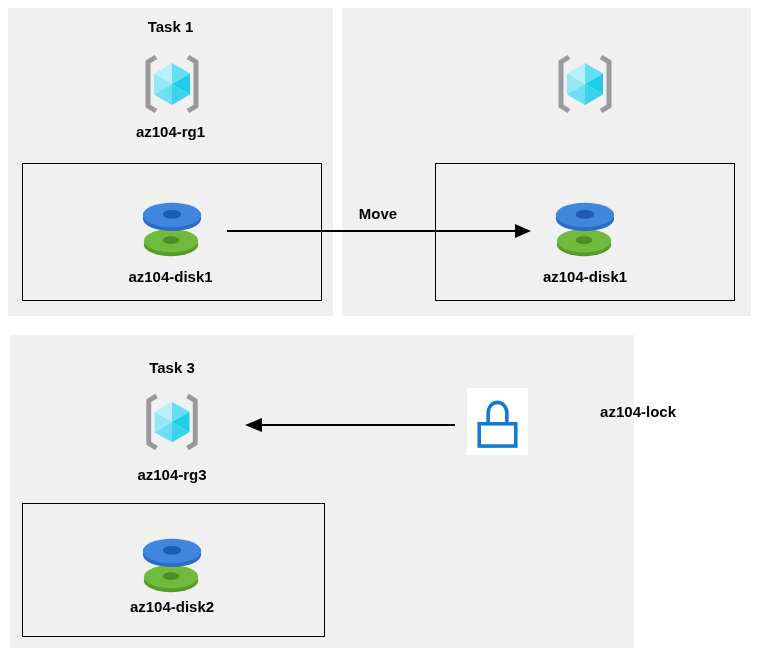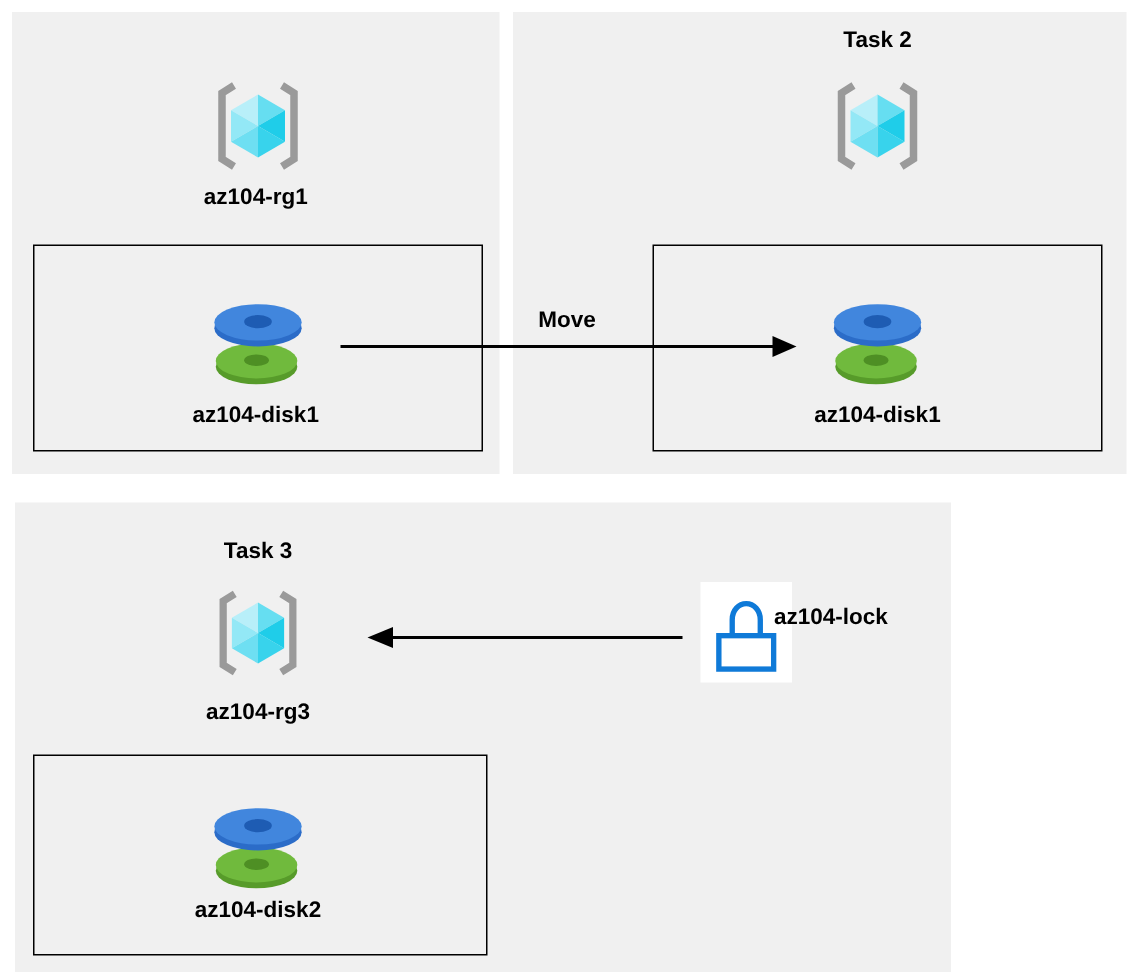--- a/index.html
+++ b/index.html
@@ -16,21 +16,21 @@
     font-size:15px;font-weight:700;color:#000;white-space:nowrap;
   }
   .resource-box{
     position:absolute;border:1.5px solid #000;background:transparent;box-sizing:border-box;
   }
   .icon{position:absolute;}
   .arrow{position:absolute;overflow:visible;}
   .lock-tile{position:absolute;background:#ffffff;}
   .lock-tile svg{position:absolute;left:6px;top:5px;}
   .lock-text{
-    position:absolute;text-align:left;font-size:15px;font-weight:700;
+    position:absolute;text-align:right;font-size:15px;font-weight:700;
     color:#000;line-height:26px;white-space:nowrap;
   }
   
   .bracket{stroke:#9a9a9a;stroke-width:5;fill:none;stroke-linejoin:miter;}
   .cube-f1{fill:#b8eff9;} .cube-f2{fill:#66def1;} .cube-f3{fill:#93e8f6;}
   .cube-f4{fill:#6edff2;} .cube-f5{fill:#38d3ec;} .cube-f6{fill:#1fcde9;}
   .disk-blue-rim{fill:#2b6cc8;} .disk-blue-top{fill:#4186dd;} .disk-blue-hole{fill:#1e5cb3;}
   .disk-green-rim{fill:#579b2a;} .disk-green-top{fill:#70ba3d;} .disk-green-hole{fill:#4e8f24;}
   .lock-stroke{stroke:#0f7ad8;stroke-width:4;fill:none;}
   .lock-body{stroke:#0f7ad8;stroke-width:4;fill:#ffffff;}
@@ -63,33 +63,33 @@
     <g id="sym-lock">
       <path class="lock-stroke" d="M17,36 L17,21 C17,14 21.8,9 27.5,9 C33.2,9 38,14 38,21 L38,36"></path>
       <rect class="lock-body" x="7" y="33" width="41" height="25"></rect>
     </g>
   </defs>
 </svg>
 
 <div id="canvas">
 
   <div class="panel panel-task1">
+    <div class="lbl" style="left:0;top:9px;width:325px;">Task 1</div>
     <svg class="icon" style="left:132px;top:45px;" width="64" height="62" viewBox="0 0 64 62">
         <use href="#sym-resource-group"></use>
       </svg>
     <div class="lbl" style="left:0;top:114px;width:325px;">az104-rg1</div>
     <div class="resource-box" style="left:14px;top:155px;width:300px;height:138px;"></div>
     <svg class="icon" style="left:131px;top:192px;" width="66" height="58" viewBox="0 0 68 58">
         <use href="#sym-disk"></use>
       </svg>
     <div class="lbl" style="left:0;top:259px;width:325px;">az104-disk1</div>
   </div>
 
   <div class="panel panel-task2">
-    <div class="lbl" style="left:143px;top:9px;width:200px;">Task 2</div>
     <svg class="icon" style="left:211px;top:45px;" width="64" height="62" viewBox="0 0 64 62">
         <use href="#sym-resource-group"></use>
       </svg>
     <div class="resource-box" style="left:93px;top:155px;width:300px;height:138px;"></div>
     <svg class="icon" style="left:210px;top:192px;" width="66" height="58" viewBox="0 0 68 58">
         <use href="#sym-disk"></use>
       </svg>
     <div class="lbl" style="left:143px;top:259px;width:200px;">az104-disk1</div>
   </div>
 

